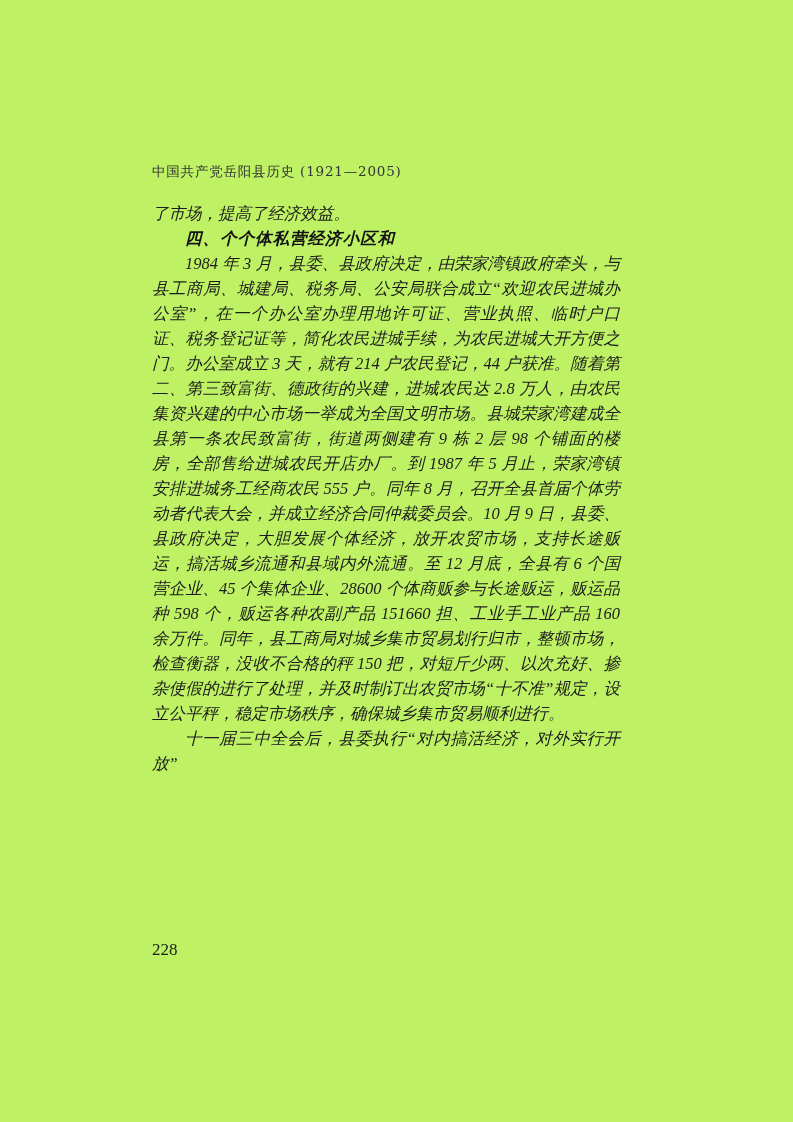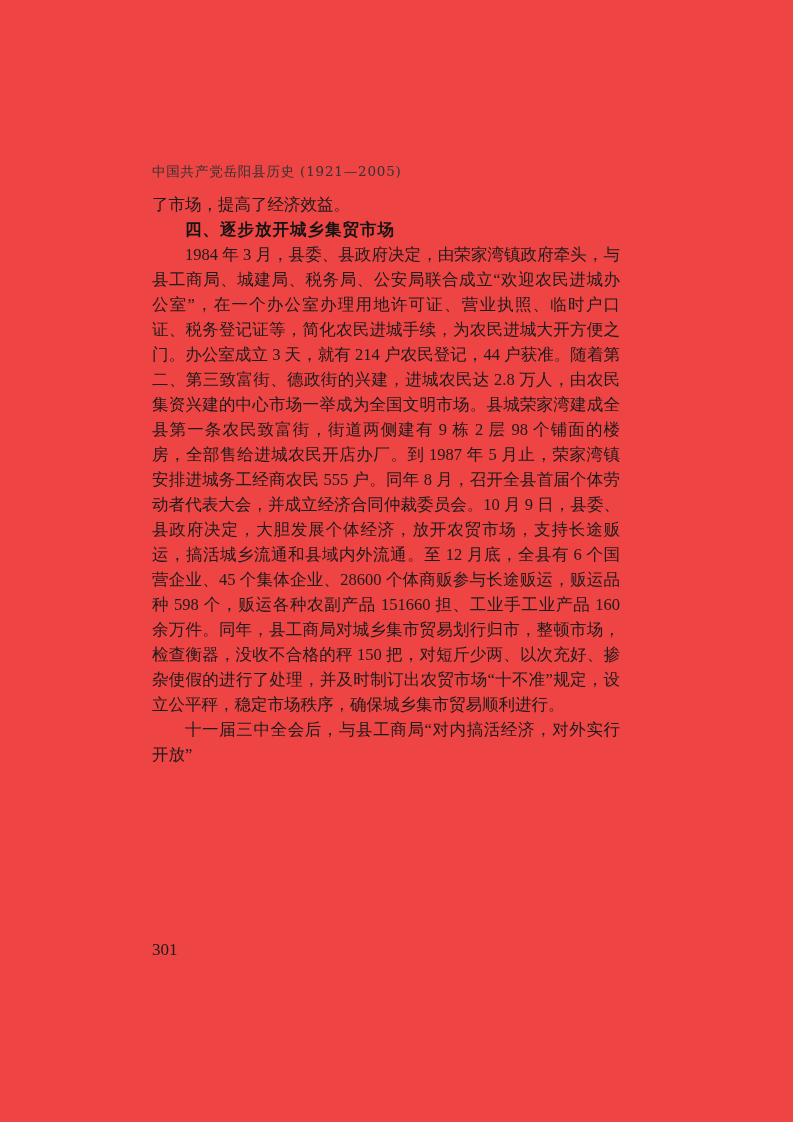--- a/index.html
+++ b/index.html
@@ -9,44 +9,45 @@
   body {
     width: 793px;
     height: 1122px;
     background: #ffffff;
     overflow: hidden;
   }
   .page {
     position: relative;
     width: 793px;
     height: 1122px;
-    background: #ef4444;
+    background: #bef264;
     color: #1c1c1c;
     font-family: "Liberation Serif", "DejaVu Serif", serif;
   }
   .running-header {
     position: absolute;
     left: 152px;
     top: 163px;
     font-size: 13.5px;
     letter-spacing: 0.8px;
     color: #333333;
     font-family: "DejaVu Serif", "Liberation Serif", serif;
     white-space: nowrap;
   }
   .text-block {
     position: absolute;
     left: 152px;
-    top: 192px;
+    top: 201px;
     width: 468px;
     font-size: 16.5px;
     line-height: 25px;
     text-align: justify;
     text-justify: inter-character;
     color: #1c1c1c;
+    font-style: italic;
   }
   .text-block p {
     margin: 0;
     text-indent: 2em;
   }
   .text-block p.continuation {
     text-indent: 0;
   }
   .section-heading {
     margin: 0;
@@ -71,25 +72,25 @@
 <body>
 
 <div class="page">
 
   <div class="running-header">中国共产党岳阳县历史 (1921—2005)</div>
 
   <div class="text-block">
 
     <p class="continuation">了市场，提高了经济效益。</p>
 
-    <h3 class="section-heading">四、逐步放开城乡集贸市场</h3>
+    <h3 class="section-heading">四、个个体私营经济小区和</h3>
 
     <p>1984 年 3 月，县委、县政府决定，由荣家湾镇政府牵头，与县工商局、城建局、税务局、公安局联合成立“欢迎农民进城办公室”，在一个办公室办理用地许可证、营业执照、临时户口证、税务登记证等，简化农民进城手续，为农民进城大开方便之门。办公室成立 3 天，就有 214 户农民登记，44 户获准。随着第二、第三致富街、德政街的兴建，进城农民达 2.8 万人，由农民集资兴建的中心市场一举成为全国文明市场。县城荣家湾建成全县第一条农民致富街，街道两侧建有 9 栋 2 层 98 个铺面的楼房，全部售给进城农民开店办厂。到 1987 年 5 月止，荣家湾镇安排进城务工经商农民 555 户。同年 8 月，召开全县首届个体劳动者代表大会，并成立经济合同仲裁委员会。10 月 9 日，县委、县政府决定，大胆发展个体经济，放开农贸市场，支持长途贩运，搞活城乡流通和县域内外流通。至 12 月底，全县有 6 个国营企业、45 个集体企业、28600 个体商贩参与长途贩运，贩运品种 598 个，贩运各种农副产品 151660 担、工业手工业产品 160 余万件。同年，县工商局对城乡集市贸易划行归市，整顿市场，检查衡器，没收不合格的秤 150 把，对短斤少两、以次充好、掺杂使假的进行了处理，并及时制订出农贸市场“十不准”规定，设立公平秤，稳定市场秩序，确保城乡集市贸易顺利进行。</p>
 
 
 
-    <p>十一届三中全会后，与县工商局“对内搞活经济，对外实行开放”</p>
+    <p>十一届三中全会后，县委执行“对内搞活经济，对外实行开放”</p>
 
   </div>
 
-  <div class="page-number">301</div>
+  <div class="page-number">228</div>
 
 </div>
 
 </body></html>

